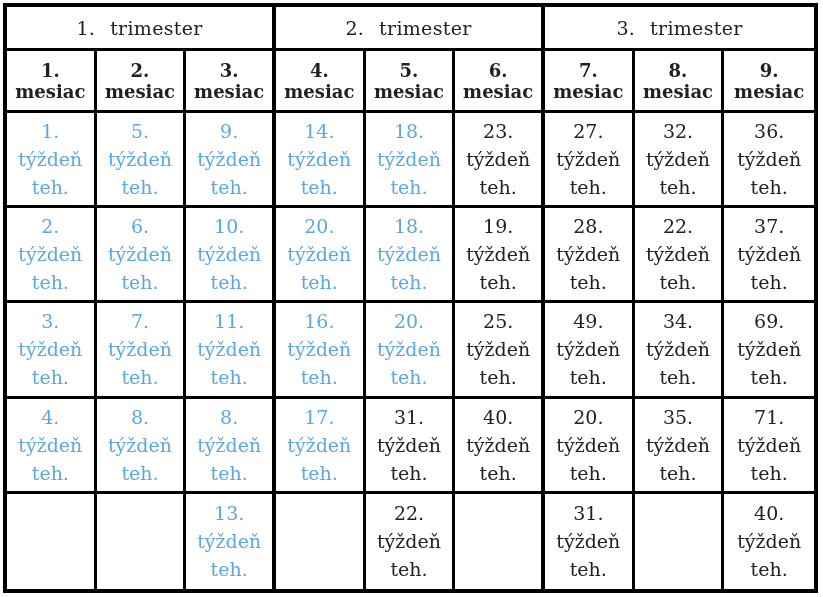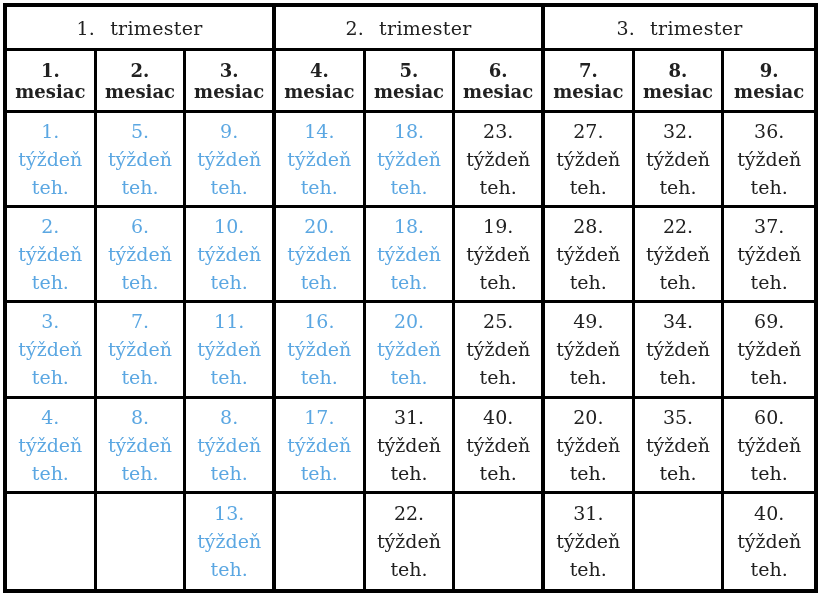--- a/index.html
+++ b/index.html
@@ -185,21 +185,21 @@
 teh.</div>
   <div class="cell week cr4">40.
 týždeň
 teh.</div>
   <div class="cell week">20.
 týždeň
 teh.</div>
   <div class="cell week">35.
 týždeň
 teh.</div>
-  <div class="cell week no-r">60.
+  <div class="cell week no-r">71.
 týždeň
 teh.</div>
 
   <div class="cell week no-b"></div>
   <div class="cell week no-b"></div>
   <div class="cell week blue cr4 no-b">13.
 týždeň
 teh.</div>
   <div class="cell week no-b"></div>
   <div class="cell week no-b">22.

